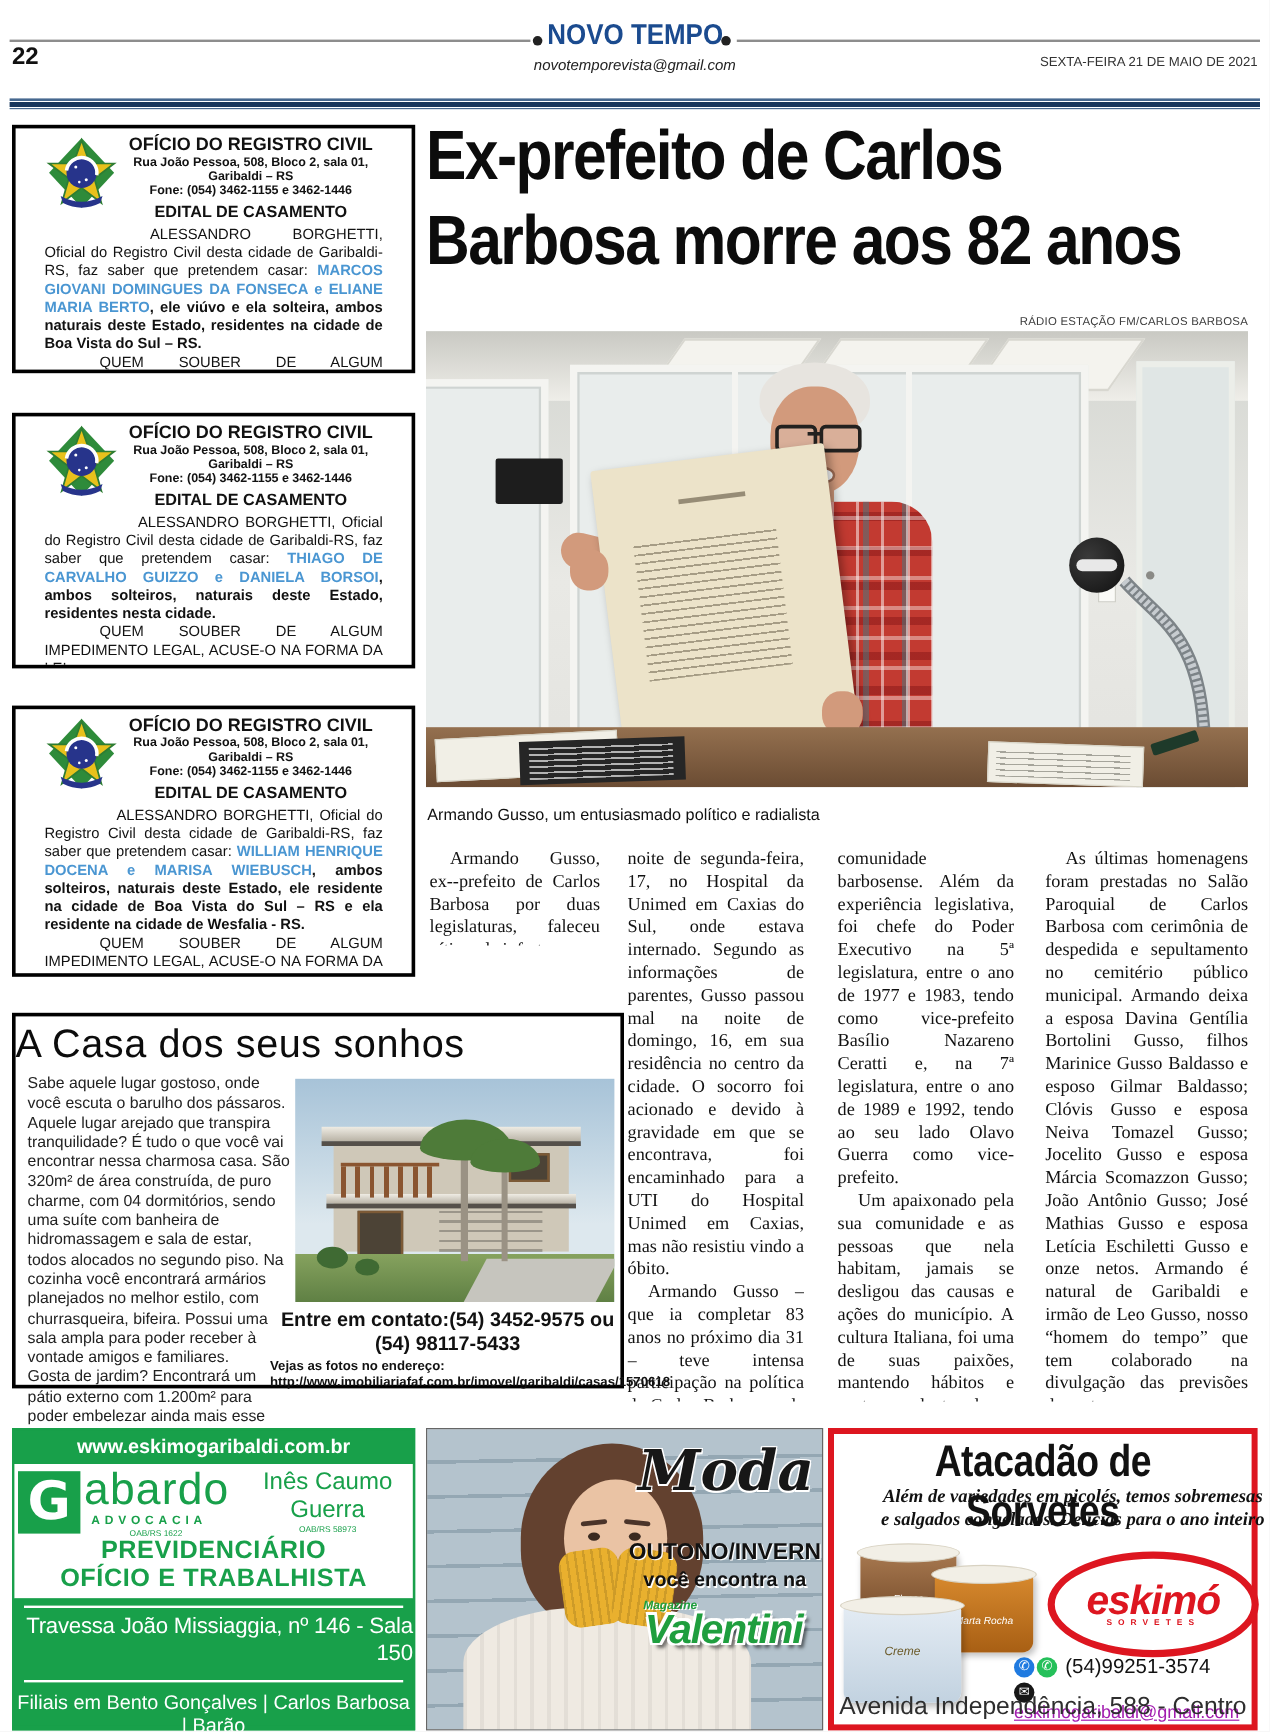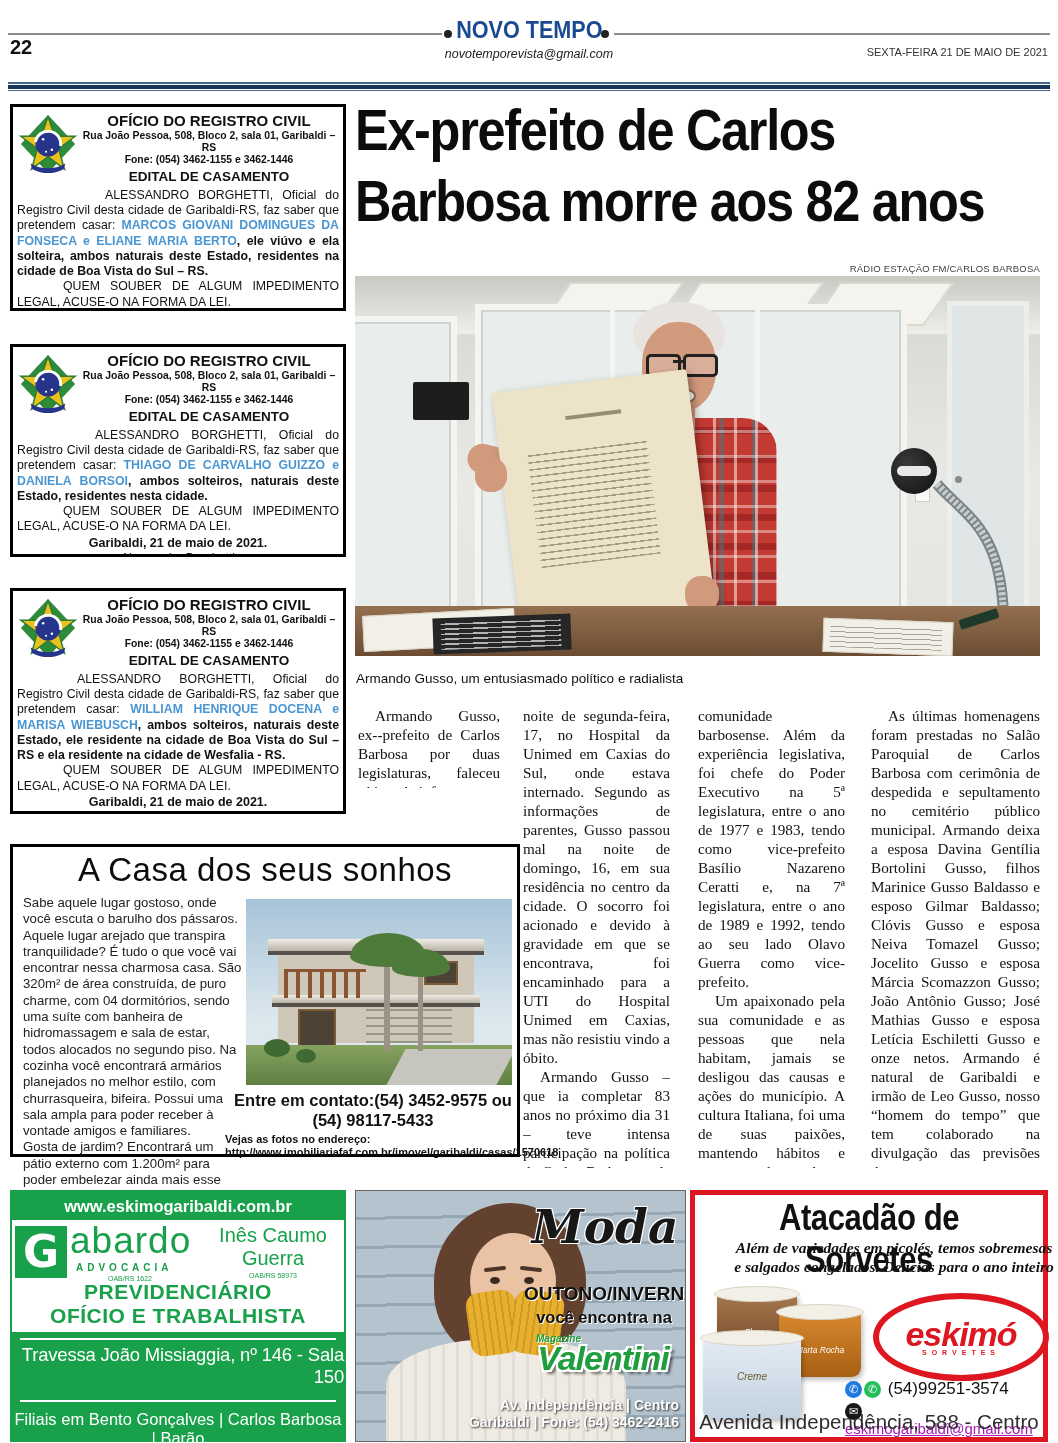--- a/index.html
+++ b/index.html
@@ -13,21 +13,21 @@
   .mast-title{left:0;right:0;top:16px;text-align:center;font-size:24px;font-weight:bold;
               color:#1b4b8f;letter-spacing:0px;}
   .mast-title span{display:inline-block;transform:scaleX(.9);}
   .mast-email{left:0;right:0;top:47px;text-align:center;font-style:italic;font-size:12.5px;color:#222;}
   .page-num{left:10px;top:36px;font-size:20px;font-weight:bold;}
   .issue-date{right:10px;top:46px;font-size:11px;color:#333;}
   .double-rule{left:8px;right:8px;top:82px;height:9px;
     background:linear-gradient(#46688f 0 2px,#fff 2px 3px,#17365c 3px 7px,#fff 7px 8px,#46688f 8px 9px);}
 
   
-  .edict{left:10px;width:336px;border:3px solid #000;background:#fff;padding:5px 4px;box-sizing:border-box;overflow:hidden;}
+  .edict{left:10px;width:336px;border:3px solid #000;background:#fff;padding:5px 24px;box-sizing:border-box;overflow:hidden;}
   .edict-head{display:flex;align-items:flex-start;}
   .emblem{flex:0 0 62px;width:62px;height:64px;}
   .ehead{flex:1;text-align:center;line-height:1.15;}
   .office{font-size:15px;font-weight:bold;}
   .eaddr{font-size:10.4px;font-weight:bold;margin-top:1px;}
   .ephone{font-size:10.4px;font-weight:bold;}
   .edital{font-size:13.5px;font-weight:bold;margin-top:3px;}
   .ebody{font-size:12.3px;line-height:15.3px;text-align:justify;margin-top:3px;}
   .ebody p{margin:0;}
   .p-main{text-indent:88px;}
@@ -78,21 +78,21 @@
   .mic-band{width:34px;height:10px;background:#e8e8e8;border-radius:5px;}
   .desk{background:linear-gradient(#94704f,#6b4c33);}
   .sheet{background:#f1efe6;border:1px solid #d8d5c8;}
   .sheet-dark{background:#262626;}
   .sheet-darklines{background:repeating-linear-gradient(0deg,rgba(255,255,255,.65) 0 1.5px,transparent 1.5px 5px);}
   .sheet-lines{background:repeating-linear-gradient(0deg,rgba(90,90,80,.5) 0 1px,transparent 1px 5px);}
   .keys{background:#1e3a2a;border-radius:2px;}
 
   
   .house-ad{left:10px;top:844px;width:510px;height:313px;border:3px solid #000;box-sizing:border-box;background:#fff;}
-  .ha-title{left:0;right:0;top:4px;text-align:center;font-size:33px;letter-spacing:.5px;color:#0c0c0c;}
+  .ha-title{left:0;right:0;top:4px;font-size:33px;letter-spacing:.5px;color:#0c0c0c;}
   .ha-body{left:10px;top:48px;width:222px;font-size:13.2px;line-height:16.3px;color:#222;}
   .ha-body p{margin:0;}
   .ha-photo{left:233px;top:52px;width:266px;height:186px;overflow:hidden;background:linear-gradient(#a7c3d8,#dde8ee 65%);}
   .h-slab{background:linear-gradient(#efece4,#b9b3a6);border-bottom:4px solid #55504a;}
   .h-wall{background:#cfc8b8;}
   .h-garage{background:linear-gradient(#9a6633,#7c4c22);
             background-image:repeating-linear-gradient(0deg,rgba(0,0,0,.25) 0 2px,transparent 2px 8px);}
   .h-window{background:#4c4336;border:2px solid #7c5a36;}
   .h-rail{background:repeating-linear-gradient(90deg,#8a5530 0 4px,transparent 4px 12px);border-top:3px solid #8a5530;}
   .h-lawn{background:linear-gradient(#86a25e,#5f8044);}
@@ -404,24 +404,20 @@
     <div class="abs w-eye" style="left:134px;top:86px;width:10px;height:7px;"></div>
     <div class="abs w-eye" style="left:168px;top:86px;width:10px;height:7px;"></div>
     <div class="abs sweater" style="left:30px;top:148px;width:240px;height:104px;"></div>
     <div class="abs glove" style="left:112px;top:100px;width:50px;height:64px;transform:rotate(-8deg);"></div>
     <div class="abs glove" style="left:156px;top:100px;width:50px;height:64px;transform:rotate(8deg);"></div>
     <div class="moda-script">Moda</div>
     <div class="moda-season">OUTONO/INVERNO</div>
     <div class="moda-tag">você encontra na</div>
     <div class="moda-magazine">Magazine</div>
     <div class="moda-brand">Valentini</div>
-    <div class="moda-addr">
-      <div>Av. Independência | Centro</div>
-      <div>Garibaldi | Fone: (54) 3462-2416</div>
-    </div>
   </div>
 
   <div class="abs esk">
     <div class="esk-title">Atacadão de Sorvetes</div>
     <div class="esk-sub" style="top:44px;">Além de variedades em picolés, temos sobremesas</div>
     <div class="esk-sub" style="top:63px;">e salgados congelados. Delícias para o ano inteiro</div>
     <div class="tub tub-flocos" style="left:22px;top:98px;width:80px;height:66px;">
       <div class="lid"></div>
       <div class="lab">Flocos</div>
     </div>

